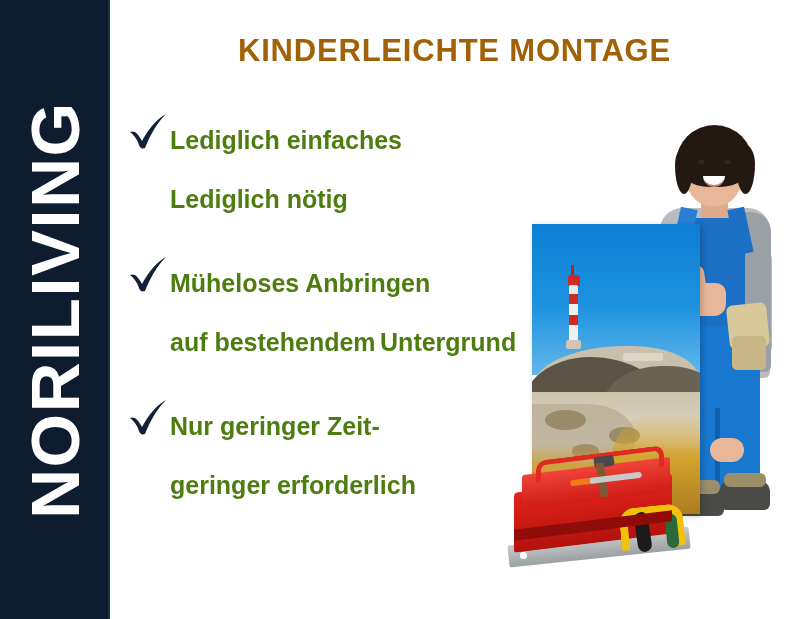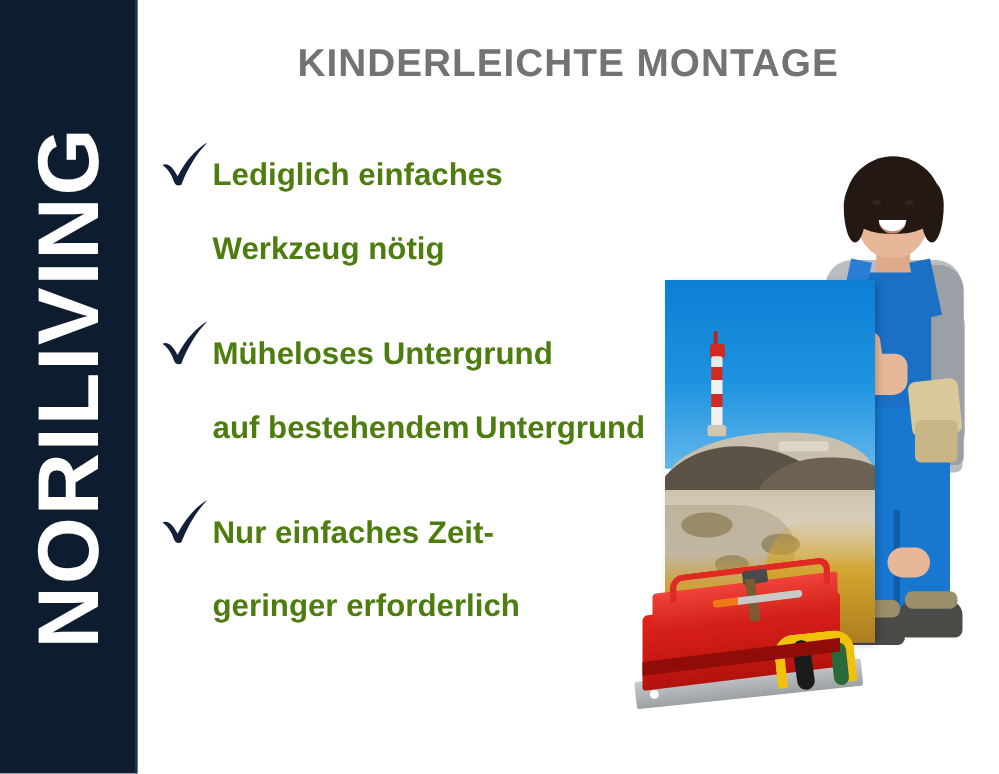--- a/index.html
+++ b/index.html
@@ -43,21 +43,21 @@
     letter-spacing: 1.5px;
     line-height: 1;
   }
 
   
   #headline {
     position: absolute;
     left: 110px; top: 33px;
     width: 689px;
     text-align: center;
-    color: #737373;
+    color: #a16207;
     font-weight: bold;
     font-size: 31px;
     letter-spacing: 0.8px;
     font-family: "Liberation Sans", sans-serif;
   }
 
   
   #bullets {
     position: absolute;
     left: 126px; top: 108px;
@@ -492,45 +492,45 @@
   <div id="bullets">
 
     <div class="bullet">
       <span class="check-icon">
         <svg viewBox="0 0 44 42" xmlns="http://www.w3.org/2000/svg">
           <path d="M4 22 C8 20 12 23 16 31 C23 18 31 9 40 4 C31 13 24 25 19 38 C16 39 14 38 13 35 C11 29 8 25 4 22 Z" fill="#12203a"></path>
         </svg>
       </span>
       <span class="bullet-lines">
         <span class="bullet-line">Lediglich einfaches</span>
-        <span class="bullet-line">Werkzeug nötig</span>
+        <span class="bullet-line">Lediglich nötig</span>
       </span>
     </div>
 
     <div class="bullet">
       <span class="check-icon">
         <svg viewBox="0 0 44 42" xmlns="http://www.w3.org/2000/svg">
           <path d="M4 22 C8 20 12 23 16 31 C23 18 31 9 40 4 C31 13 24 25 19 38 C16 39 14 38 13 35 C11 29 8 25 4 22 Z" fill="#12203a"></path>
         </svg>
       </span>
       <span class="bullet-lines">
-        <span class="bullet-line">Müheloses Untergrund</span>
+        <span class="bullet-line">Müheloses Anbringen</span>
         <span class="bullet-line">auf bestehendem</span>
         <span class="bullet-line">Untergrund</span>
       </span>
     </div>
 
     <div class="bullet">
       <span class="check-icon">
         <svg viewBox="0 0 44 42" xmlns="http://www.w3.org/2000/svg">
           <path d="M4 22 C8 20 12 23 16 31 C23 18 31 9 40 4 C31 13 24 25 19 38 C16 39 14 38 13 35 C11 29 8 25 4 22 Z" fill="#12203a"></path>
         </svg>
       </span>
       <span class="bullet-lines">
-        <span class="bullet-line">Nur einfaches Zeit-</span>
+        <span class="bullet-line">Nur geringer Zeit-</span>
         <span class="bullet-line">geringer erforderlich</span>
       </span>
     </div>
 
   </div>
 
   <div id="photo">
 
     <div class="person" id="p-arm"></div>
     <div class="person" id="p-shirt"></div>

